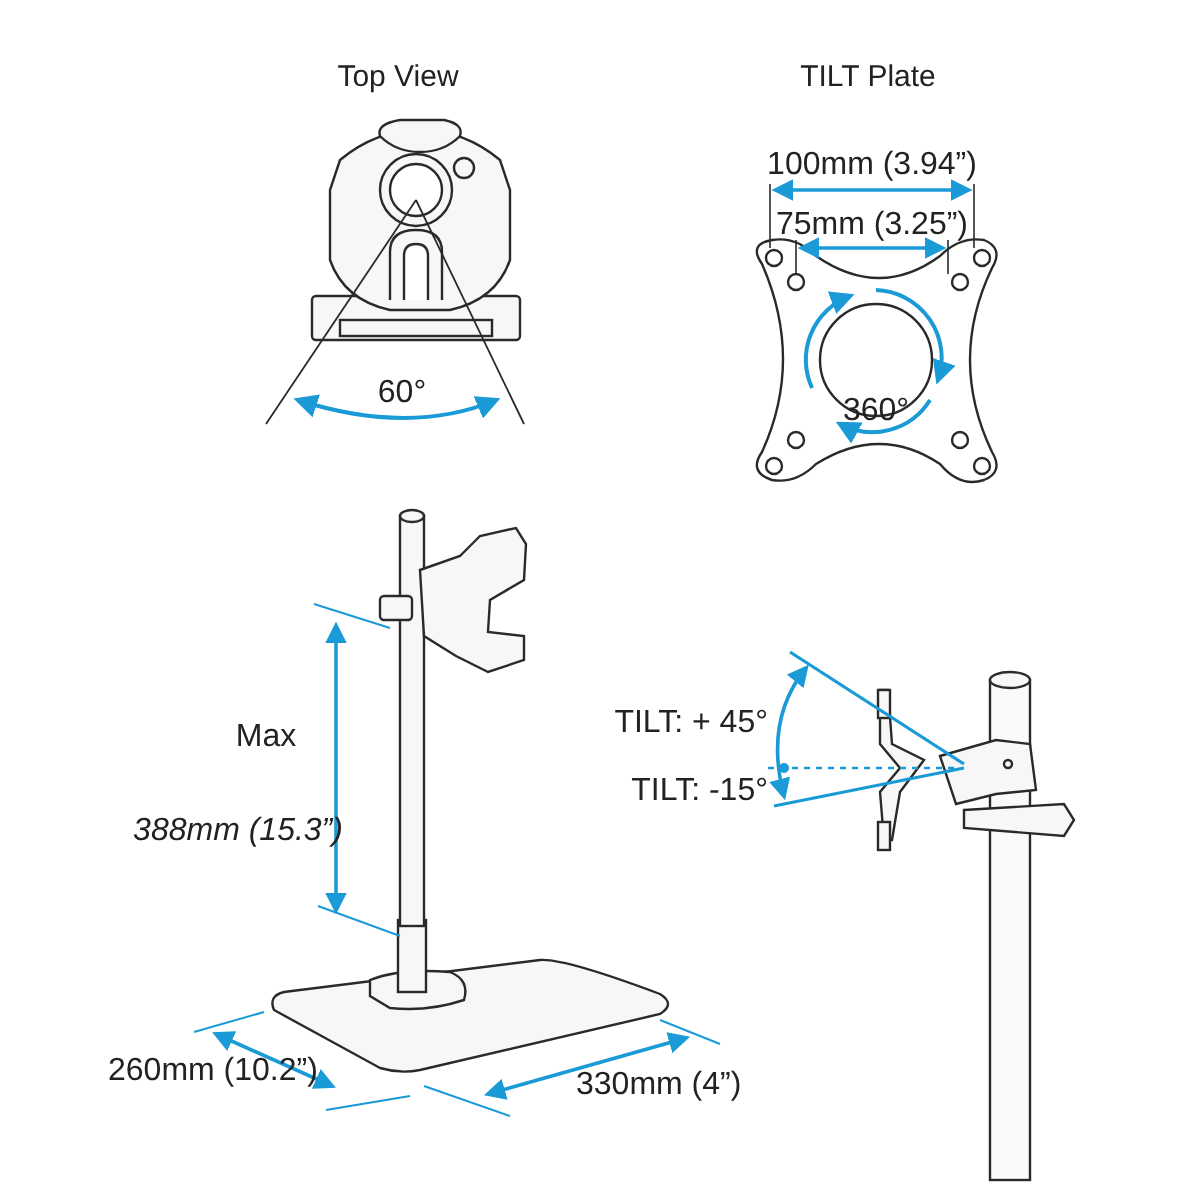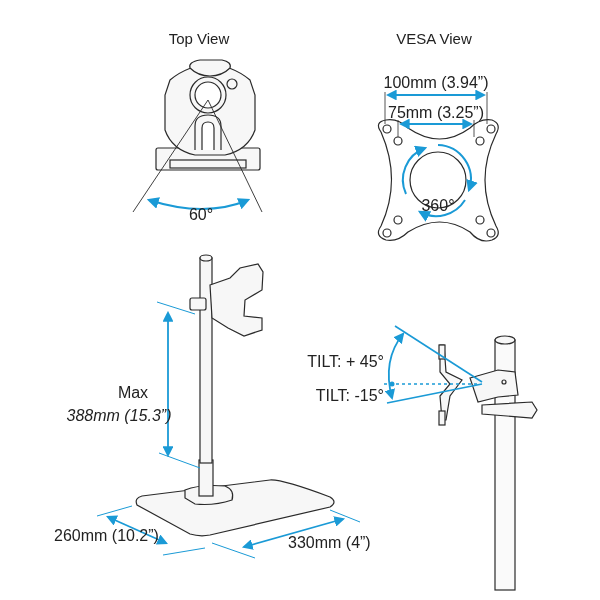--- a/index.html
+++ b/index.html
@@ -94,27 +94,27 @@
     <rect x="439" y="411" width="6" height="14"></rect>
   </g>
   <line x1="395" y1="326" x2="482" y2="382" stroke="#1a9ad6" stroke-width="1.6"></line>
   <line x1="387" y1="403" x2="482" y2="384" stroke="#1a9ad6" stroke-width="1.6"></line>
   <line x1="384" y1="384" x2="480" y2="384" stroke="#1a9ad6" stroke-width="1.3" stroke-dasharray="3,3"></line>
   <circle cx="392" cy="384" r="2.5" fill="#1a9ad6"></circle>
   <path d="M403,334 Q382,360 392,398" fill="none" stroke="#1a9ad6" stroke-width="1.8" marker-start="url(#arr)" marker-end="url(#arr)"></path>
 </svg>
 
   <div class="lbl title center" style="left:199px;top:30px;">Top View</div>
-  <div class="lbl center" style="left:201px;top:188px;margin-top:18px;">60°</div>
+  <div class="lbl center" style="left:201px;top:188px;">60°</div>
 
-  <div class="lbl title center" style="left:434px;top:30px;">VESA View</div>
+  <div class="lbl title center" style="left:434px;top:30px;">TILT Plate</div>
   <div class="lbl center" style="left:436px;top:74px;">100mm (3.94”)</div>
   <div class="lbl center" style="left:436px;top:104px;">75mm (3.25”)</div>
   <div class="lbl center" style="left:438px;top:173px;margin-top:24px;">360°</div>
 
-  <div class="lbl center" style="left:119px;top:384px;padding-left:28px;">Max</div>
+  <div class="lbl center" style="left:119px;top:360px;padding-left:28px;">Max</div>
   <div class="lbl center" style="left:119px;top:407px;font-style:italic;">388mm (15.3”)</div>
   <div class="lbl" style="left:54px;top:527px;text-align:right;">260mm (10.2”)</div>
   <div class="lbl" style="left:288px;top:534px;">330mm (4”)</div>
 
   <div class="lbl right" style="left:384px;top:353px;">TILT: + 45°</div>
   <div class="lbl right" style="left:384px;top:387px;">TILT: -15°</div>
 </div>
 
 </body></html>

